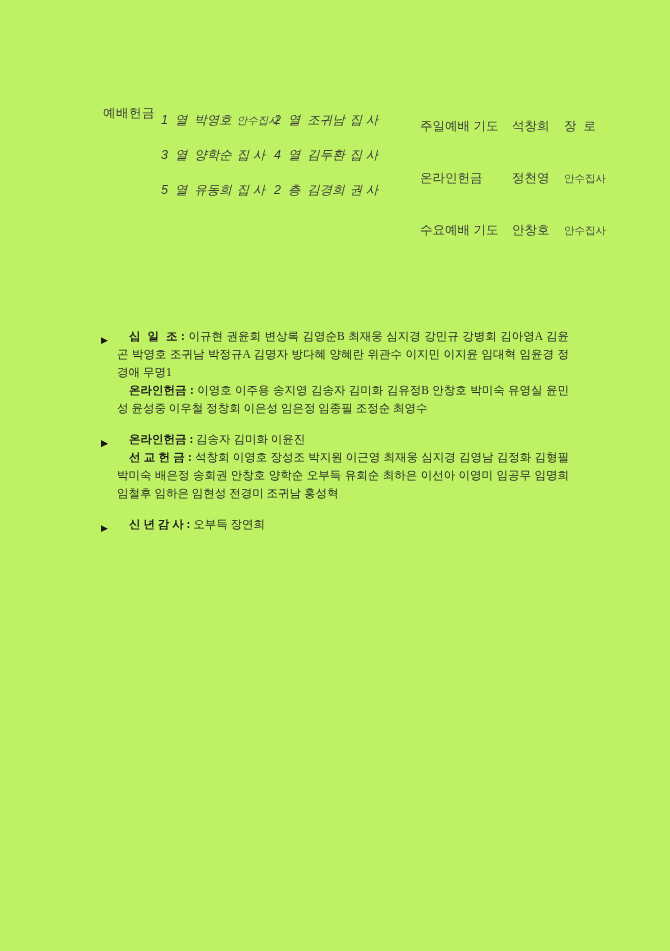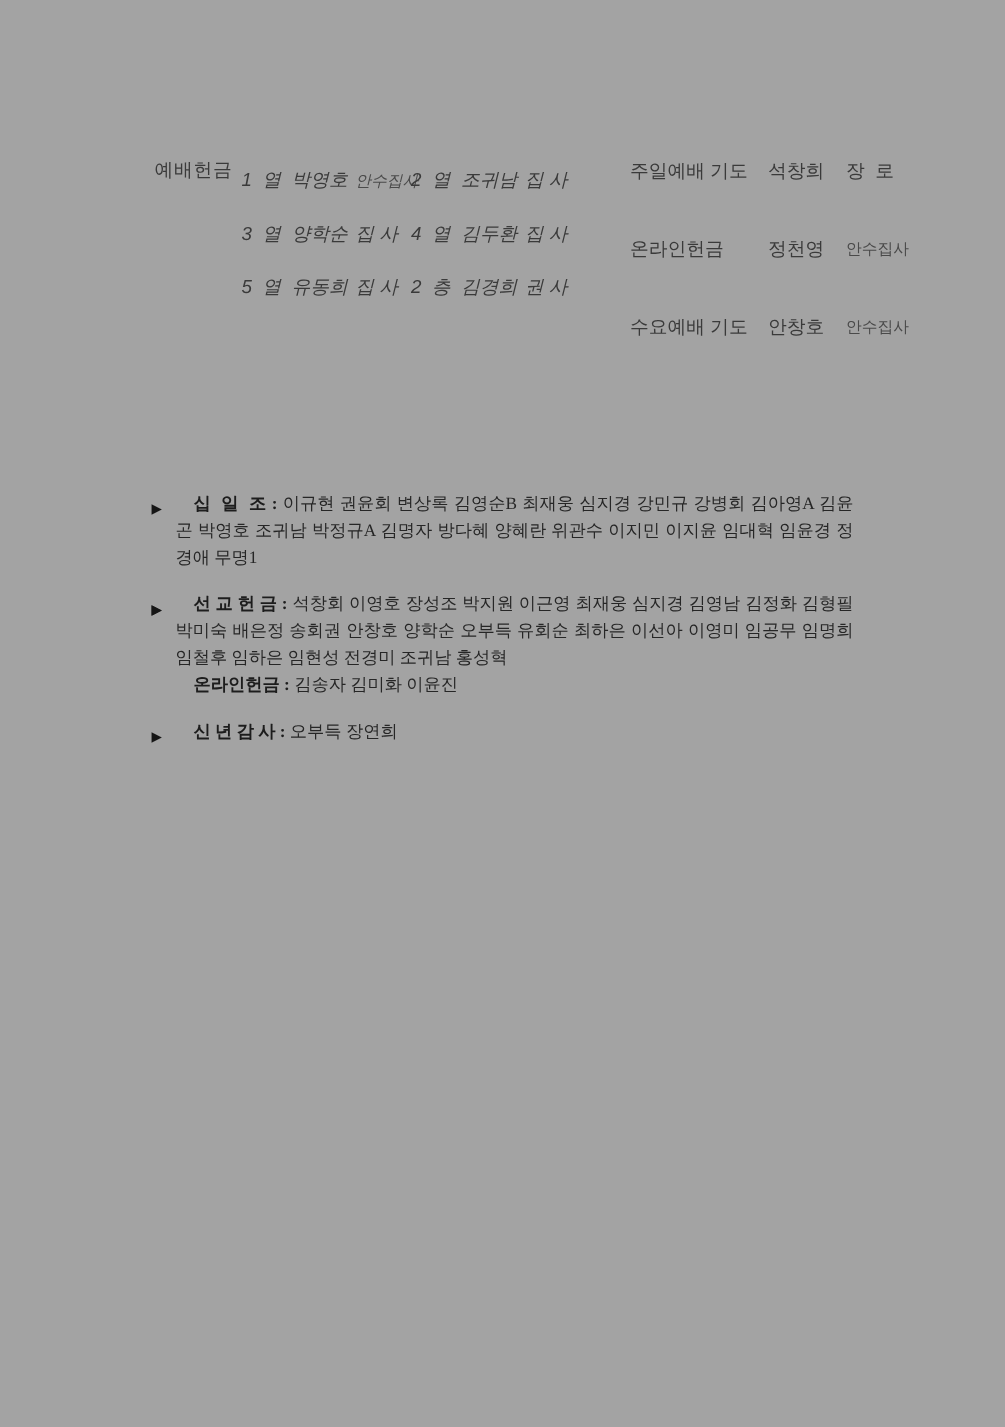--- a/index.html
+++ b/index.html
@@ -1,20 +1,20 @@
 <!DOCTYPE html>
 <html><head>
 <meta charset="utf-8">
 <style>
   html, body { margin: 0; padding: 0; background: #ffffff; }
   .page {
     position: relative;
     width: 670px;
     height: 951px;
-    background: #a3a3a3;
+    background: #bef264;
     overflow: hidden;
     font-family: "Liberation Serif", serif;
     color: #262626;
   }
 
   
   .header {
     position: absolute;
     top: 103px;
     left: 103px;
@@ -33,21 +33,21 @@
     grid-template-columns: 113px auto;
     row-gap: 16px;
     line-height: 19px;
     white-space: nowrap;
     font-style: italic;
   }
   .cell .role { margin-left: 5px; }
   .small { font-size: 10.5px; color: #4a4a4a; }
 
   .duties { position: absolute; left: 317px; top: 2px; }
-  .duty-row { display: flex; align-items: center; margin-bottom: 33px; line-height: 19px; white-space: nowrap; }
+  .duty-row { display: flex; align-items: center; margin-bottom: 33px; line-height: 19px; white-space: nowrap; margin-top: 12px; }
   .duty-label { width: 92px; }
   .duty-name { width: 52px; }
 
   
   .body-sections {
     position: absolute;
     top: 327px;
     left: 101px;
     width: 468px;
     font-size: 11.5px;
@@ -115,35 +115,39 @@
   </div>
 
   <div class="body-sections">
 
     <div class="section">
       <span class="bullet">▶</span>
       <p class="sec-text">
         <b>십&nbsp;&nbsp;일&nbsp;&nbsp;조&nbsp;:</b>
         <span>이규현 권윤회 변상록 김영순B 최재웅 심지경 강민규 강병회 김아영A 김윤곤 박영호 조귀남 박정규A 김명자 방다혜 양혜란 위관수 이지민 이지윤 임대혁 임윤경 정경애 무명1</span>
       </p>
+      <p class="sec-text">
+        <b>온라인헌금&nbsp;:</b>
+        <span>이영호 이주용 송지영 김송자 김미화 김유정B 안창호 박미숙 유영실 윤민성 윤성중 이우철 정창회 이은성 임은정 임종필 조정순 최영수</span>
+      </p>
     </div>
 
     <div class="section">
       <span class="bullet">▶</span>
     </div>
 
     <div class="section">
       <span class="bullet">▶</span>
       <p class="sec-text">
+        <b>온라인헌금&nbsp;:</b>
+        <span>김송자 김미화 이윤진</span>
+      </p>
+      <p class="sec-text">
         <b>선&nbsp;교&nbsp;헌&nbsp;금&nbsp;:</b>
         <span>석창회 이영호 장성조 박지원 이근영 최재웅 심지경 김영남 김정화 김형필 박미숙 배은정 송회권 안창호 양학순 오부득 유회순 최하은 이선아 이영미 임공무 임명희 임철후 임하은 임현성 전경미 조귀남 홍성혁</span>
-      </p>
-      <p class="sec-text">
-        <b>온라인헌금&nbsp;:</b>
-        <span>김송자 김미화 이윤진</span>
       </p>
     </div>
 
     <div class="section">
       <span class="bullet">▶</span>
       <p class="sec-text">
         <b>신&nbsp;년&nbsp;감&nbsp;사&nbsp;:</b>
         <span>오부득 장연희</span>
       </p>
     </div>

